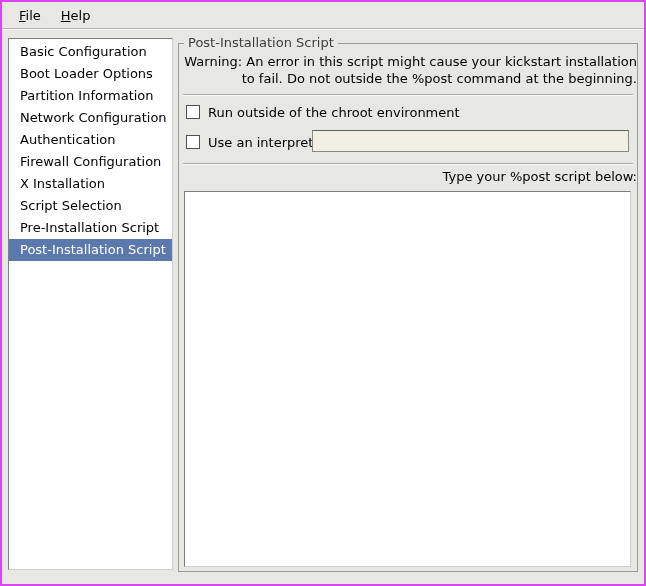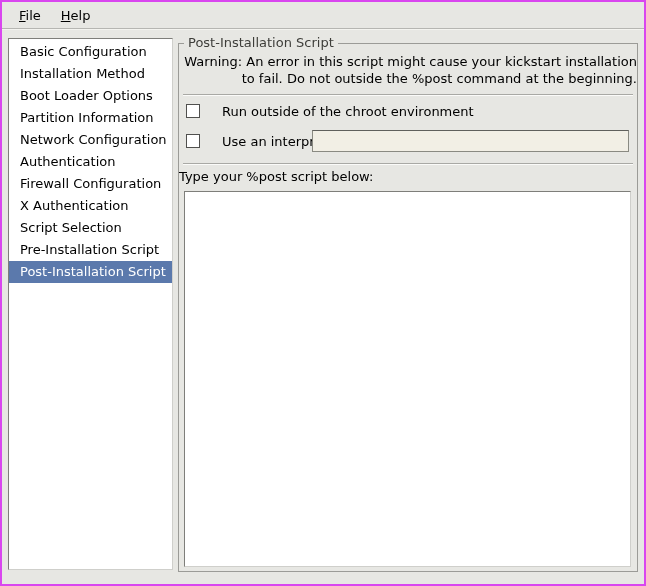--- a/index.html
+++ b/index.html
@@ -44,38 +44,38 @@
     position:absolute; top:9px; left:0; right:0;
     text-align:right; line-height:17px;
   }
   .separator {
     position:absolute; left:4px; right:4px; height:2px;
     border-top:1px solid #a9a9a5; border-bottom:1px solid #fbfbf9;
   }
   .sep1 { top:50px; }
   .sep2 { top:119px; }
   .check-row {
-    position:absolute; left:7px; display:flex; align-items:flex-start; gap:22px;
+    position:absolute; left:7px; display:flex; align-items:center; gap:8px;
     height:16px;
   }
   .row1 { top:60px; }
   .row2 { top:90px; }
   .checkbox {
     width:14px; height:14px; background:#fff;
     border:1px solid #50504e; flex:0 0 auto;
   }
   .entry {
     position:absolute; left:133px; top:86px; width:317px; height:22px;
     background:#f2efe5;
     border:1px solid #8a8a82; border-top-color:#60605c;
     font-family:"DejaVu Sans","Liberation Sans",sans-serif; font-size:13px;
     padding:0 4px; outline:none;
   }
   .script-label {
-    position:absolute; top:125px; left:0; right:0; text-align:left;
+    position:absolute; top:125px; left:0; right:0; text-align:right;
   }
   .script-area {
     position:absolute; left:5px; top:147px; width:447px; height:376px;
     background:#fff;
     border:1px solid; border-color:#7e7e7a #cfcfcb #cfcfcb #7e7e7a;
     resize:none; outline:none; overflow:auto;
     font-family:"DejaVu Sans","Liberation Sans",sans-serif; font-size:13px;
   }
 </style>
 </head>
@@ -87,27 +87,26 @@
     <div class="menu-item">
       <span class="mn">F</span><span>ile</span>
     </div>
     <div class="menu-item">
       <span class="mn">H</span><span>elp</span>
     </div>
   </div>
 
   <div class="sidebar">
     <div class="sidebar-item">Basic Configuration</div>
-    <div class="sidebar-item">Installation Method</div>
     <div class="sidebar-item">Boot Loader Options</div>
     <div class="sidebar-item">Partition Information</div>
     <div class="sidebar-item">Network Configuration</div>
     <div class="sidebar-item">Authentication</div>
     <div class="sidebar-item">Firewall Configuration</div>
-    <div class="sidebar-item">X Authentication</div>
+    <div class="sidebar-item">X Installation</div>
     <div class="sidebar-item">Script Selection</div>
     <div class="sidebar-item">Pre-Installation Script</div>
     <div class="sidebar-item selected">Post-Installation Script</div>
   </div>
 
   <div class="frame">
     <span class="frame-title">Post-Installation Script</span>
 
     <div class="warning">
       <div>Warning: An error in this script might cause your kickstart installation</div>

